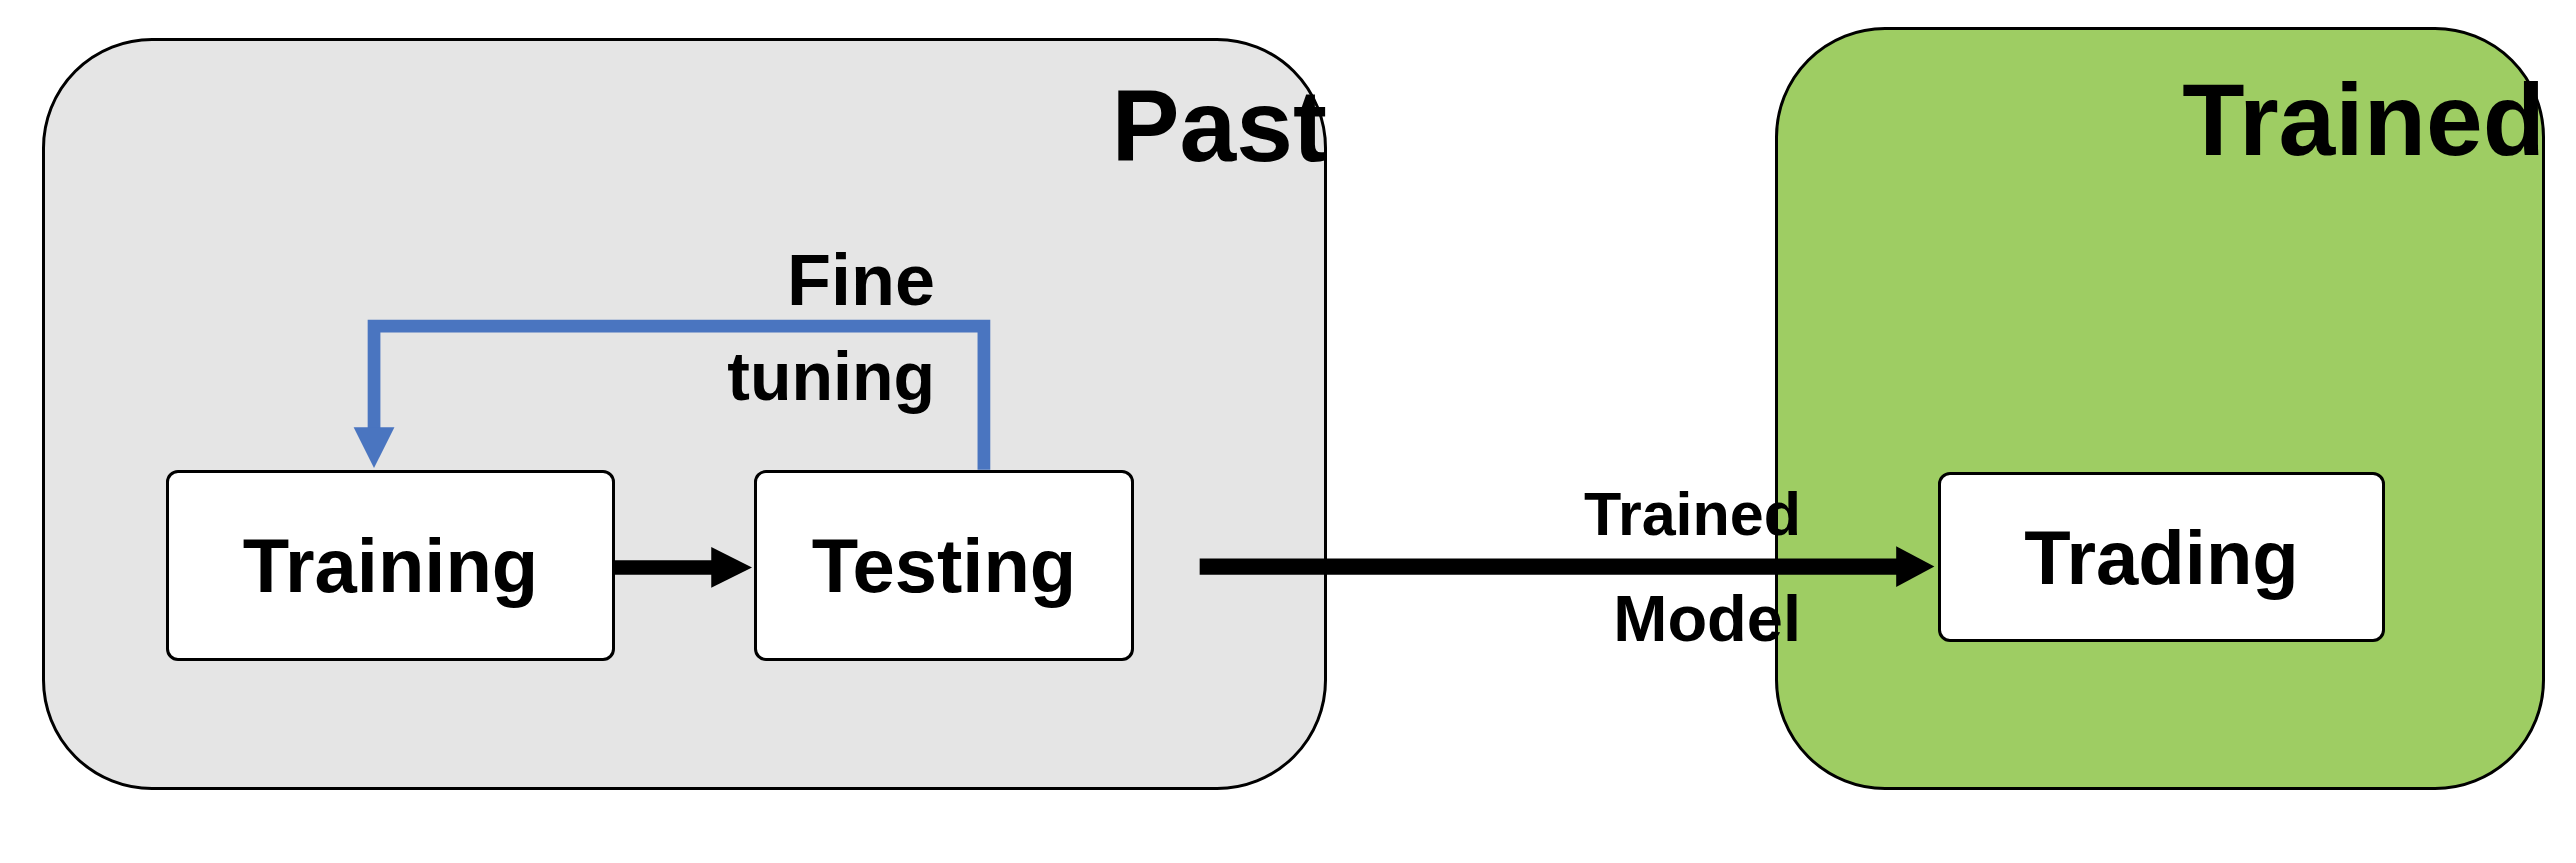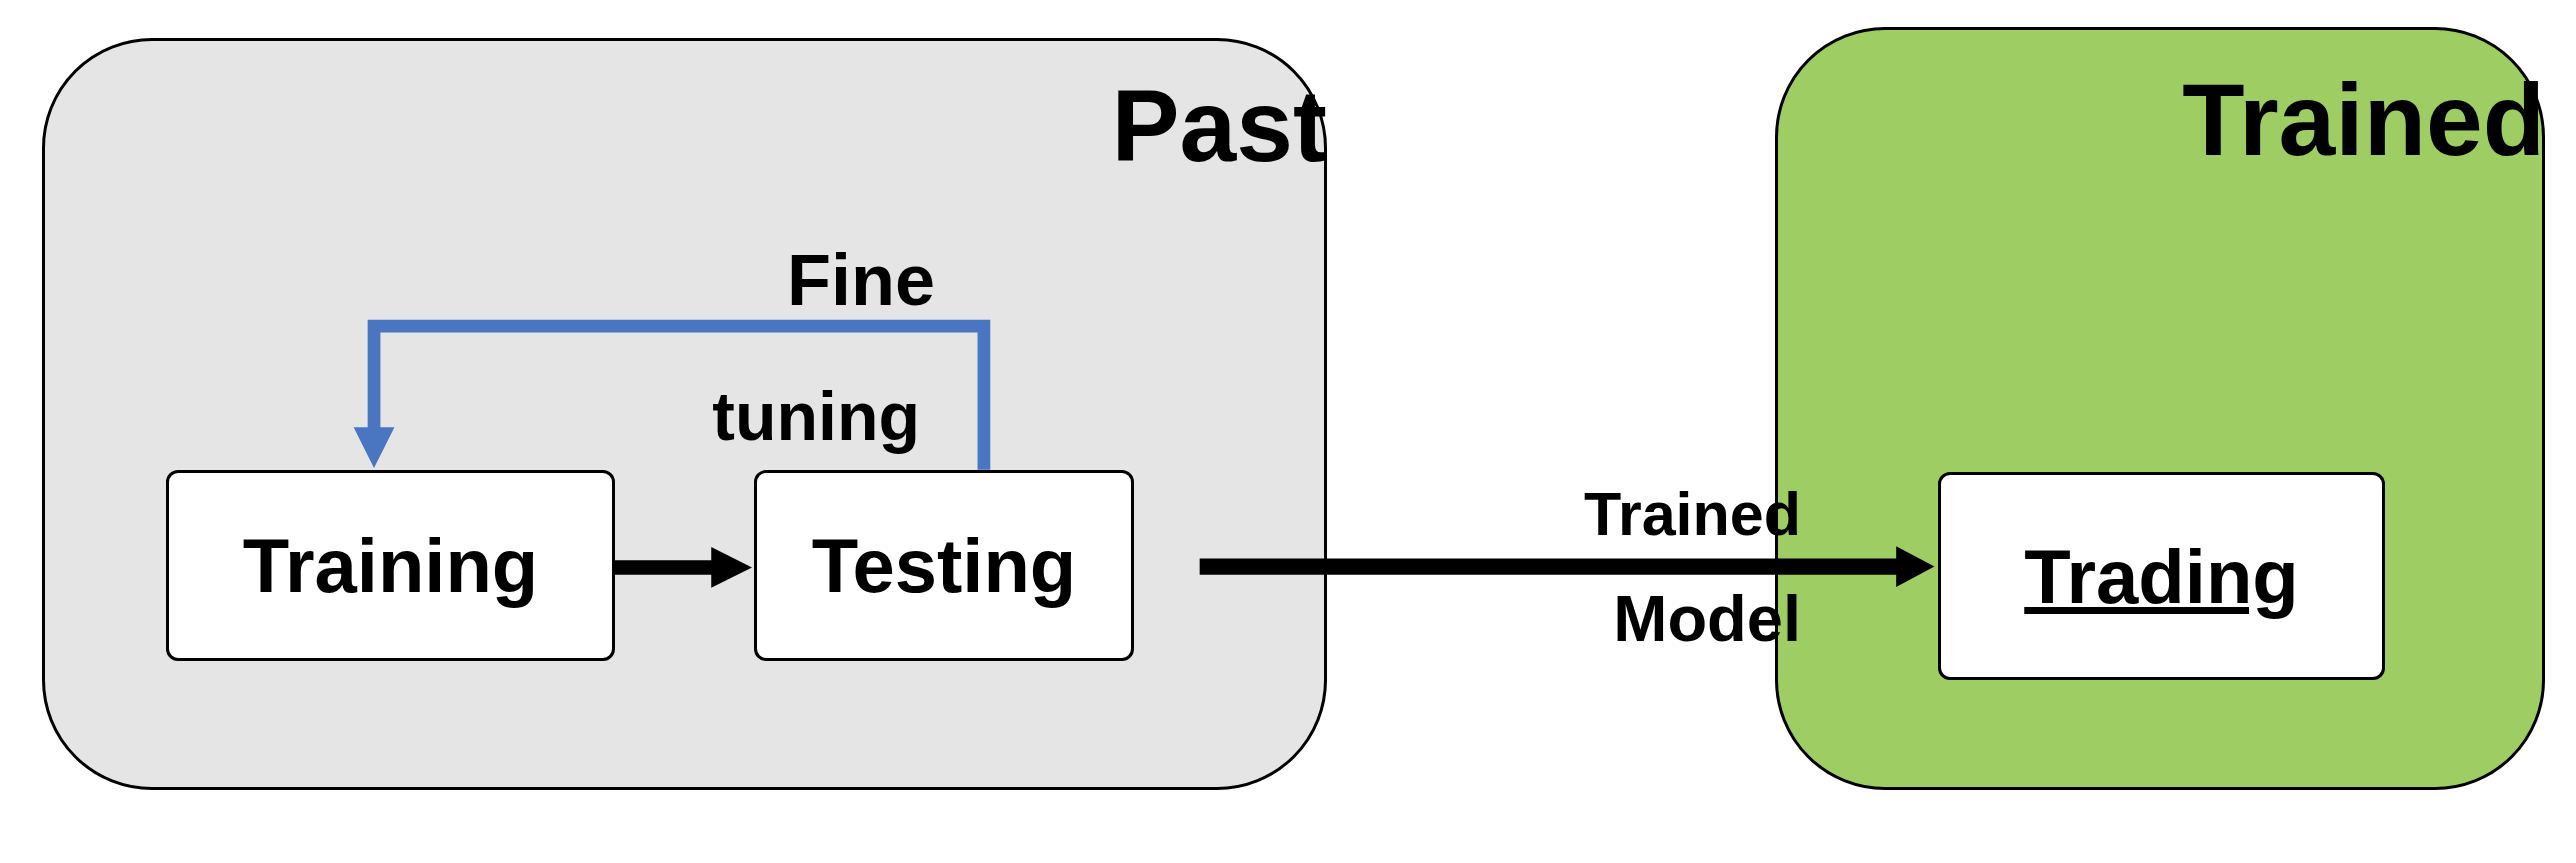--- a/index.html
+++ b/index.html
@@ -13,26 +13,26 @@
   #future-box{left:1775px;top:27px;width:770px;height:763px;background:var(--future_fill,#9ecd63);}
   #arrow-layer{position:absolute;left:0;top:0;width:2576px;height:863px;}
   .node{
     position:absolute;box-sizing:border-box;background:var(--node_fill,#fff);
     border:3.4px solid var(--outline,#000);border-radius:12px;
     display:flex;align-items:center;justify-content:center;
     font-size:76px;
   }
   #node-training{left:166px;top:470px;width:449px;height:191px;}
   #node-testing{left:754px;top:470px;width:380px;height:191px;}
-  #node-trading{left:1938px;top:472px;width:447px;height:208px;text-decoration:underline;}
+  #node-trading{left:1938px;top:472px;width:447px;height:170px;}
   .label-line{position:absolute;text-align:right;line-height:1;white-space:nowrap;}
   #past-title{left:42px;top:75px;width:1285px;font-size:102px;}
   #future-title{left:1775px;top:69px;width:770px;font-size:102px;}
   #fine-line1{left:425px;top:244px;width:510px;font-size:72px;}
-  #fine-line2{left:410px;top:342px;width:510px;font-size:68px;margin-top:40px;}
+  #fine-line2{left:425px;top:342px;width:510px;font-size:68px;}
   #trained-line1{left:1291px;top:484px;width:510px;font-size:61px;}
   #trained-line2{left:1291px;top:586px;width:510px;font-size:65px;}
   .flow-stroke{stroke:var(--flow_arrow,#000);}
   .flow-fill{fill:var(--flow_arrow,#000);}
   .feedback-stroke{stroke:var(--feedback_arrow,#4a75c0);}
   .feedback-fill{fill:var(--feedback_arrow,#4a75c0);}
 </style>
 </head>
 <body>
 

